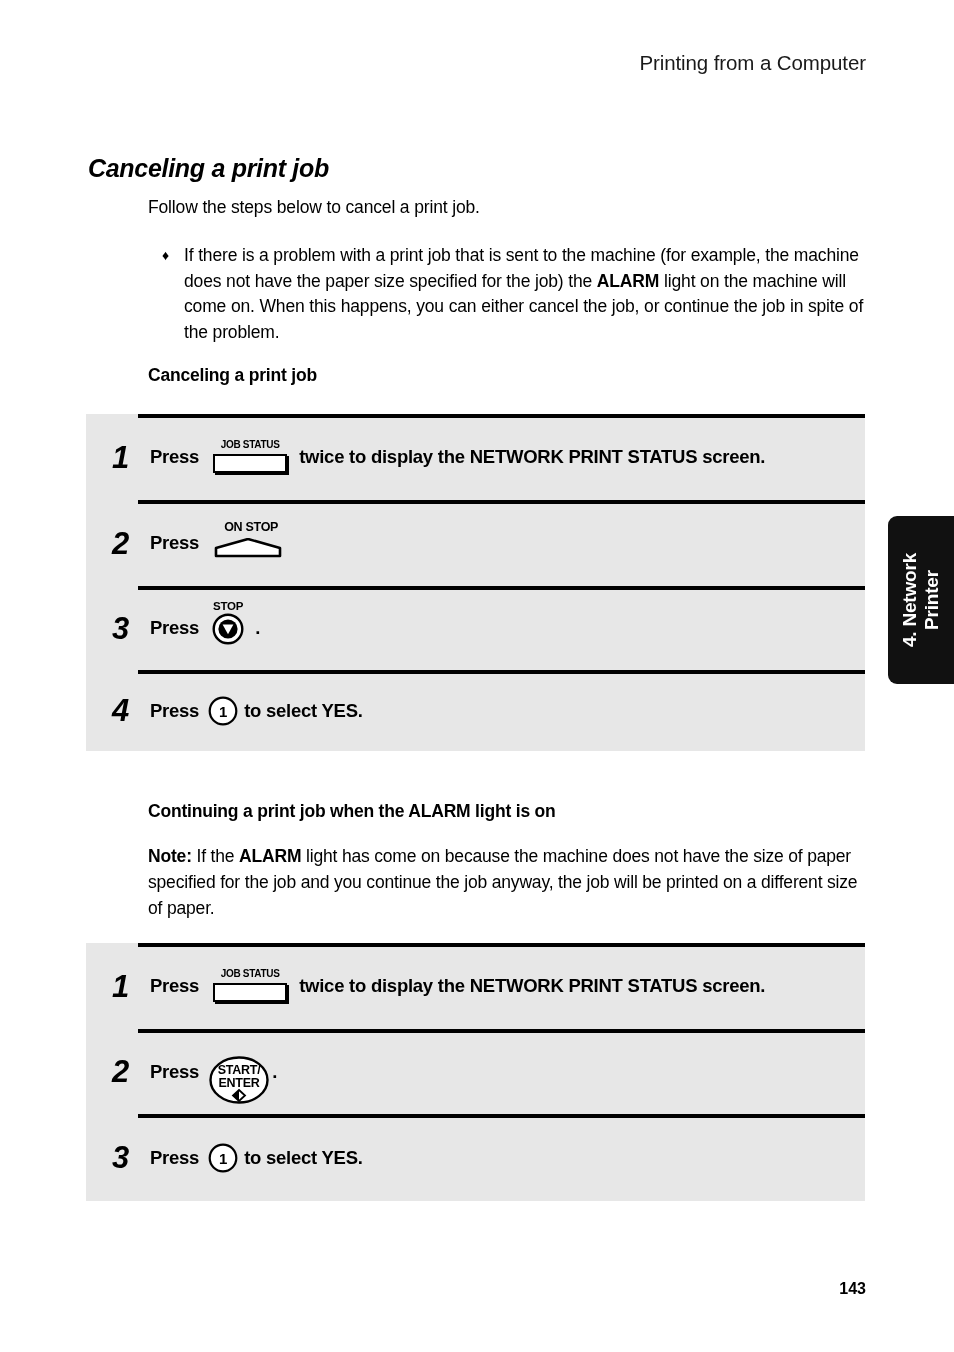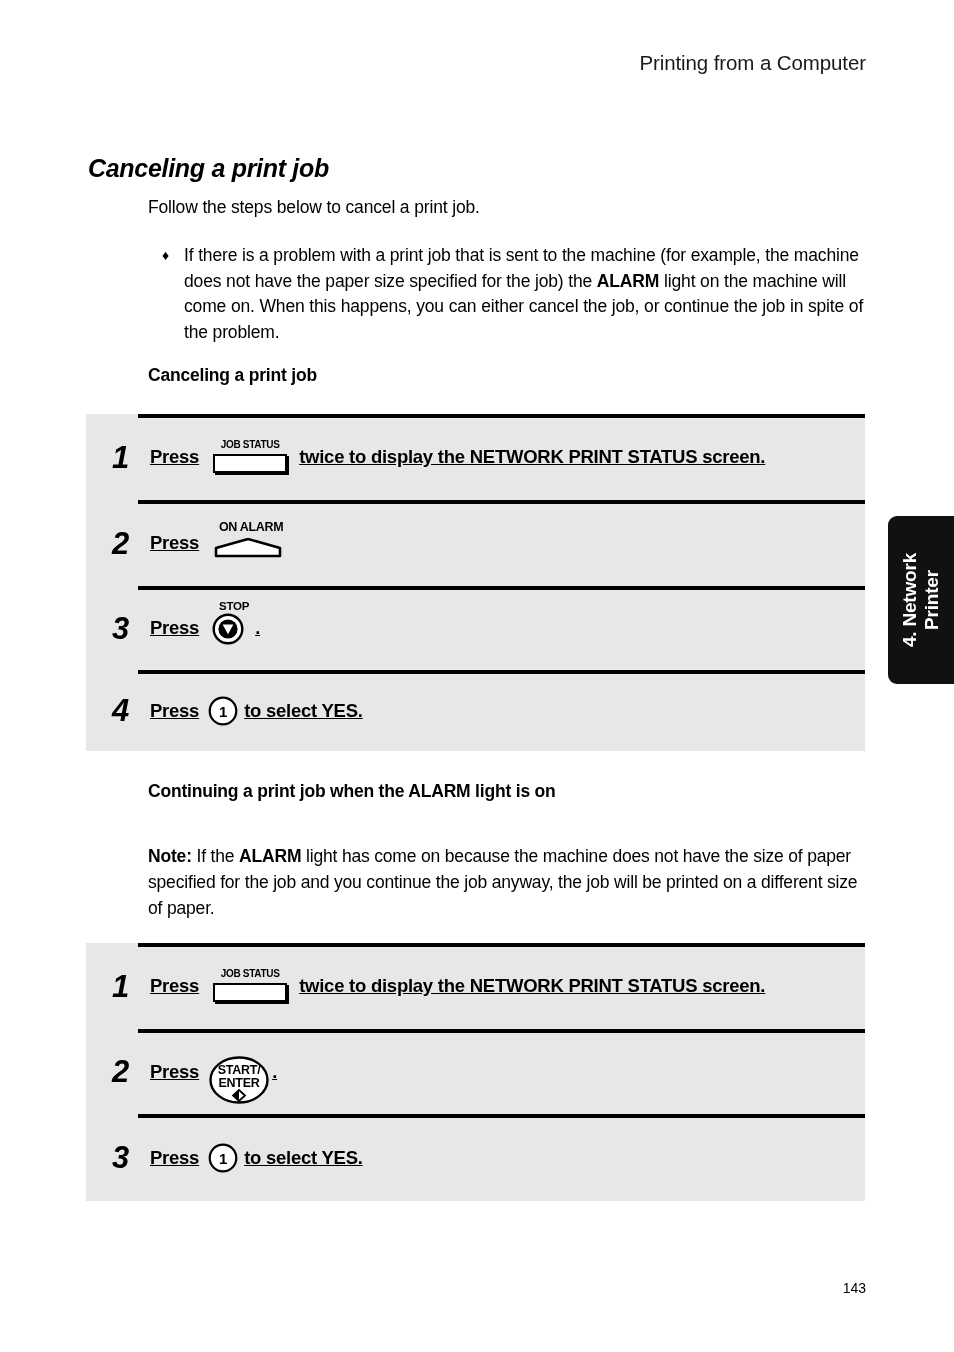--- a/index.html
+++ b/index.html
@@ -70,21 +70,21 @@
   }
 
   .sub-head {
     position: absolute;
     left: 148px;
     font-size: 17.5px;
     font-weight: bold;
     letter-spacing: -0.2px;
   }
   .sub-head.first { top: 365px; }
-  .sub-head.second { top: 781px; }
+  .sub-head.second { top: 801px; }
 
   .note-block {
     position: absolute;
     top: 843px;
     left: 148px;
     width: 714px;
     font-size: 17.5px;
     line-height: 26px;
     letter-spacing: -0.18px;
   }
@@ -126,21 +126,21 @@
     line-height: 1;
   }
   .step-text {
     font-size: 18.5px;
     font-weight: bold;
     letter-spacing: -0.25px;
     display: flex;
     align-items: center;
     white-space: nowrap;
   }
-  .step-text .word { display: inline-block; text-decoration: underline; }
+  .step-text .word { display: inline-block; }
 
   
   .box1 .s1 { height: 86px; }
   .box1 .s2 { height: 86px; }
   .box1 .s3 { height: 84px; }
   .box1 .s4 { height: 81px; }
   
   .box2 .s1 { height: 86px; }
   .box2 .s2 { height: 85px; }
   .box2 .s3 { height: 87px; }
@@ -214,21 +214,20 @@
   .key-stop .klabel {
     position: absolute;
     top: -8px;
     left: -1px;
     width: 100%;
     text-align: center;
     font-size: 11.5px;
     font-weight: bold;
     letter-spacing: -0.2px;
     line-height: 12px;
-    margin-left: 6px;
   }
   .key-stop .kshape {
     position: absolute;
     top: 5px;
     left: 2px;
     width: 32px;
     height: 32px;
   }
 
   
@@ -283,22 +282,22 @@
     line-height: 22px;
   }
 
   
   .folio {
     position: absolute;
     top: 1280px;
     left: 0;
     width: 866px;
     text-align: right;
-    font-size: 14px;
-    font-weight: normal;
+    font-size: 16px;
+    font-weight: bold;
   }
 
   .b { font-weight: bold; }
 </style>
 </head>
 <body>
 
 <div class="running-head">Printing from a Computer</div>
 
 <h1 class="section-title">Canceling a print job</h1>
@@ -329,21 +328,21 @@
     </div>
   </div>
 
   <div class="step s2">
     <div class="step-rule"></div>
     <div class="step-body">
       <div class="step-num">2</div>
       <div class="step-text">
         <span class="word">Press</span>
         <span class="key key-online">
-          <span class="klabel">ON ALARM</span>
+          <span class="klabel">ON STOP</span>
           <span class="kshape">
             <svg width="68" height="20" viewBox="0 0 68 20">
               <polygon points="2,18 2,10 34,1 66,10 66,18" fill="#ffffff" stroke="#000000" stroke-width="2.6" stroke-linejoin="round"></polygon>
             </svg>
           </span>
         </span>
       </div>
     </div>
   </div>
 

